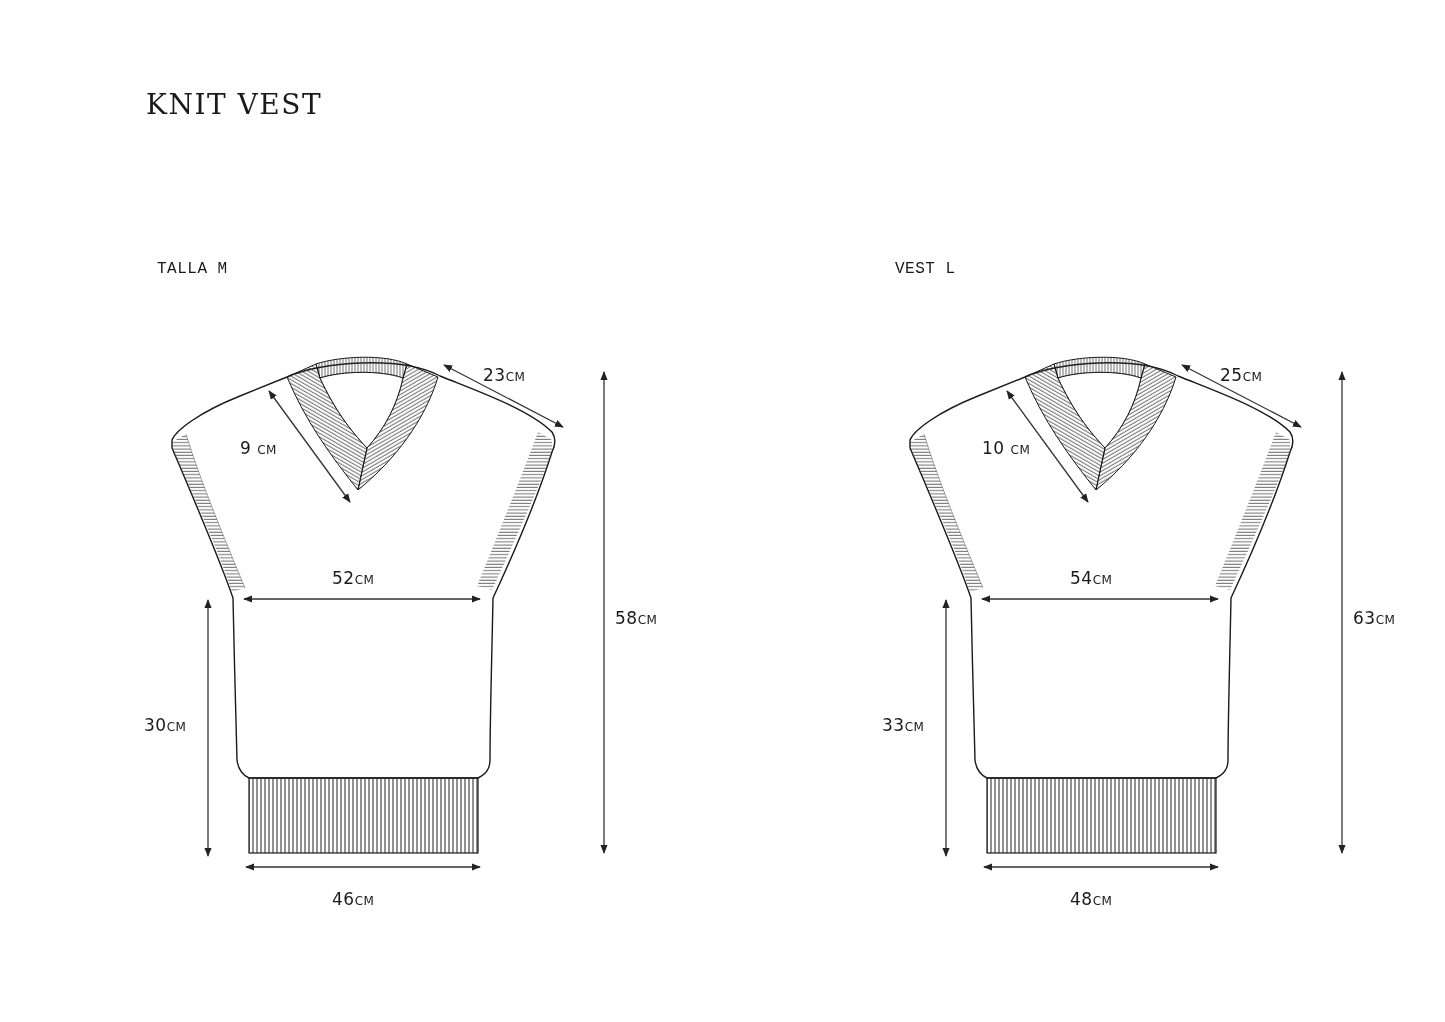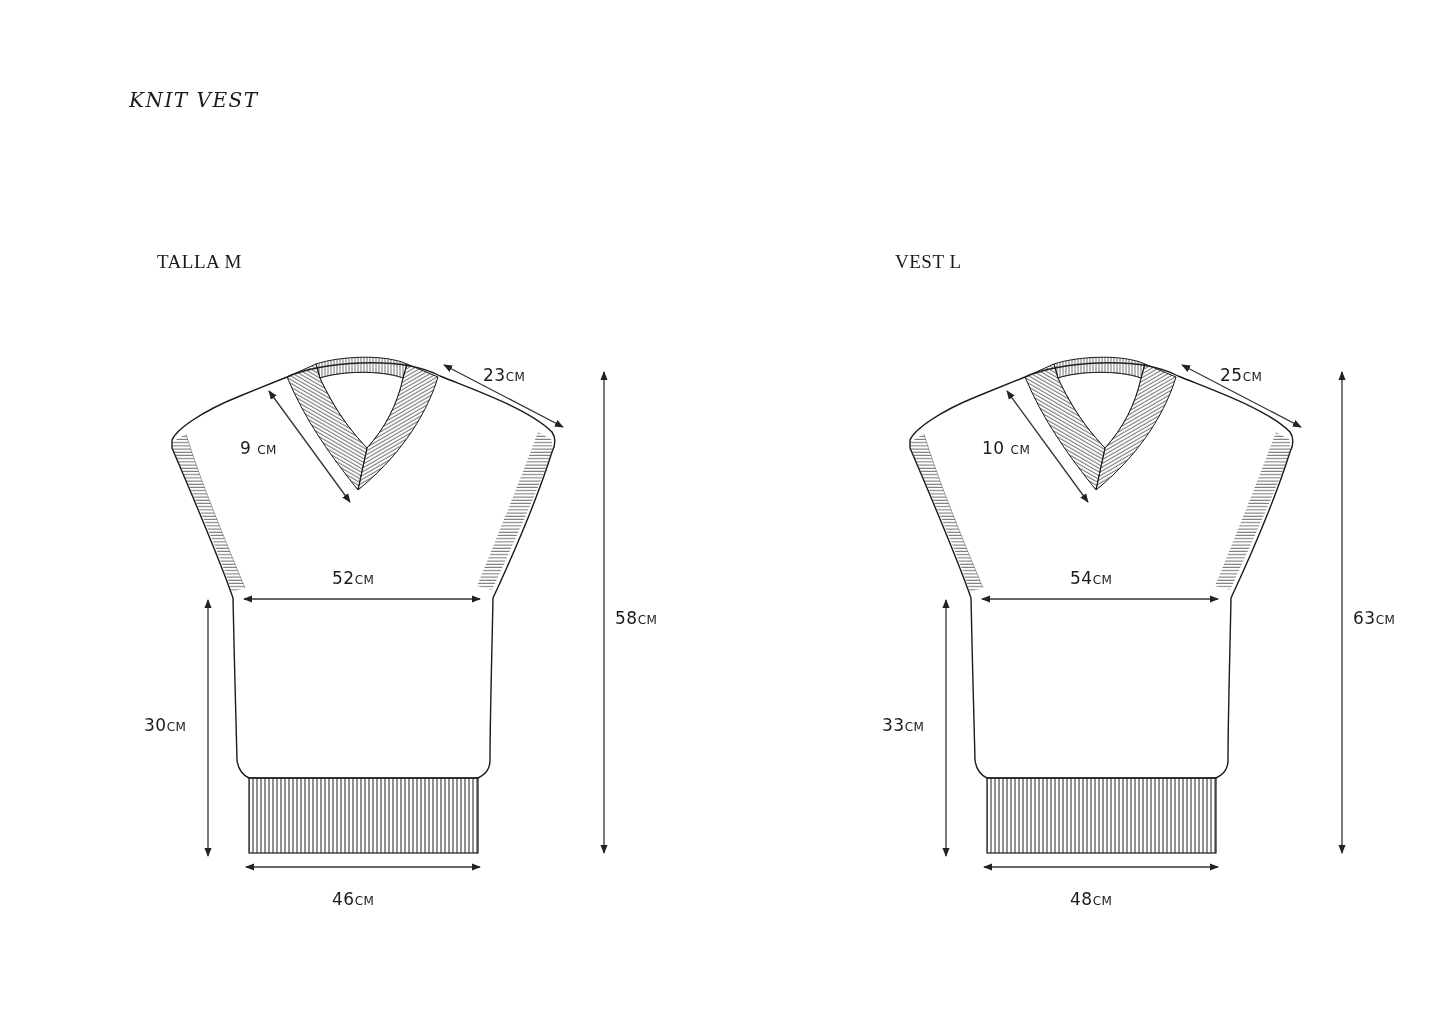--- a/index.html
+++ b/index.html
@@ -1,21 +1,21 @@
 <!DOCTYPE html>
 <html><head>
   <meta charset="utf-8">
   <style>
     html, body { margin: 0; padding: 0; background: #ffffff; }
     body { width: 1445px; height: 1022px; position: relative; overflow: hidden;
            font-family: "DejaVu Sans", sans-serif; color: #1a1a1a; }
-    .title { position: absolute; left: 129px; top: 88px; font-family: "DejaVu Serif", serif;
-             font-size: 20px; letter-spacing: 1.5px; font-weight: normal; font-style: italic; }
-    .size-label { position: absolute; top: 251px; font-family: Liberation Serif, serif;
-                  font-size: 19px; letter-spacing: 0.5px; }
+    .title { position: absolute; left: 146px; top: 88px; font-family: "DejaVu Serif", serif;
+             font-size: 28px; letter-spacing: 1.5px; font-weight: normal; }
+    .size-label { position: absolute; top: 260px; font-family: Liberation Mono, monospace;
+                  font-size: 16px; letter-spacing: 0.5px; }
     svg { position: absolute; left: 0; top: 0; }
     .dim { font-family: "DejaVu Sans", sans-serif; font-size: 17px; fill: #1a1a1a;
            font-variant: small-caps; letter-spacing: 0.5px; }
     .outline { fill: #ffffff; stroke: #1a1a1a; stroke-width: 1.4; }
     .arrow-line { stroke: #333; stroke-width: 1.3; fill: none; }
   </style>
 </head>
 <body>
 
 <div class="title">KNIT VEST</div>

